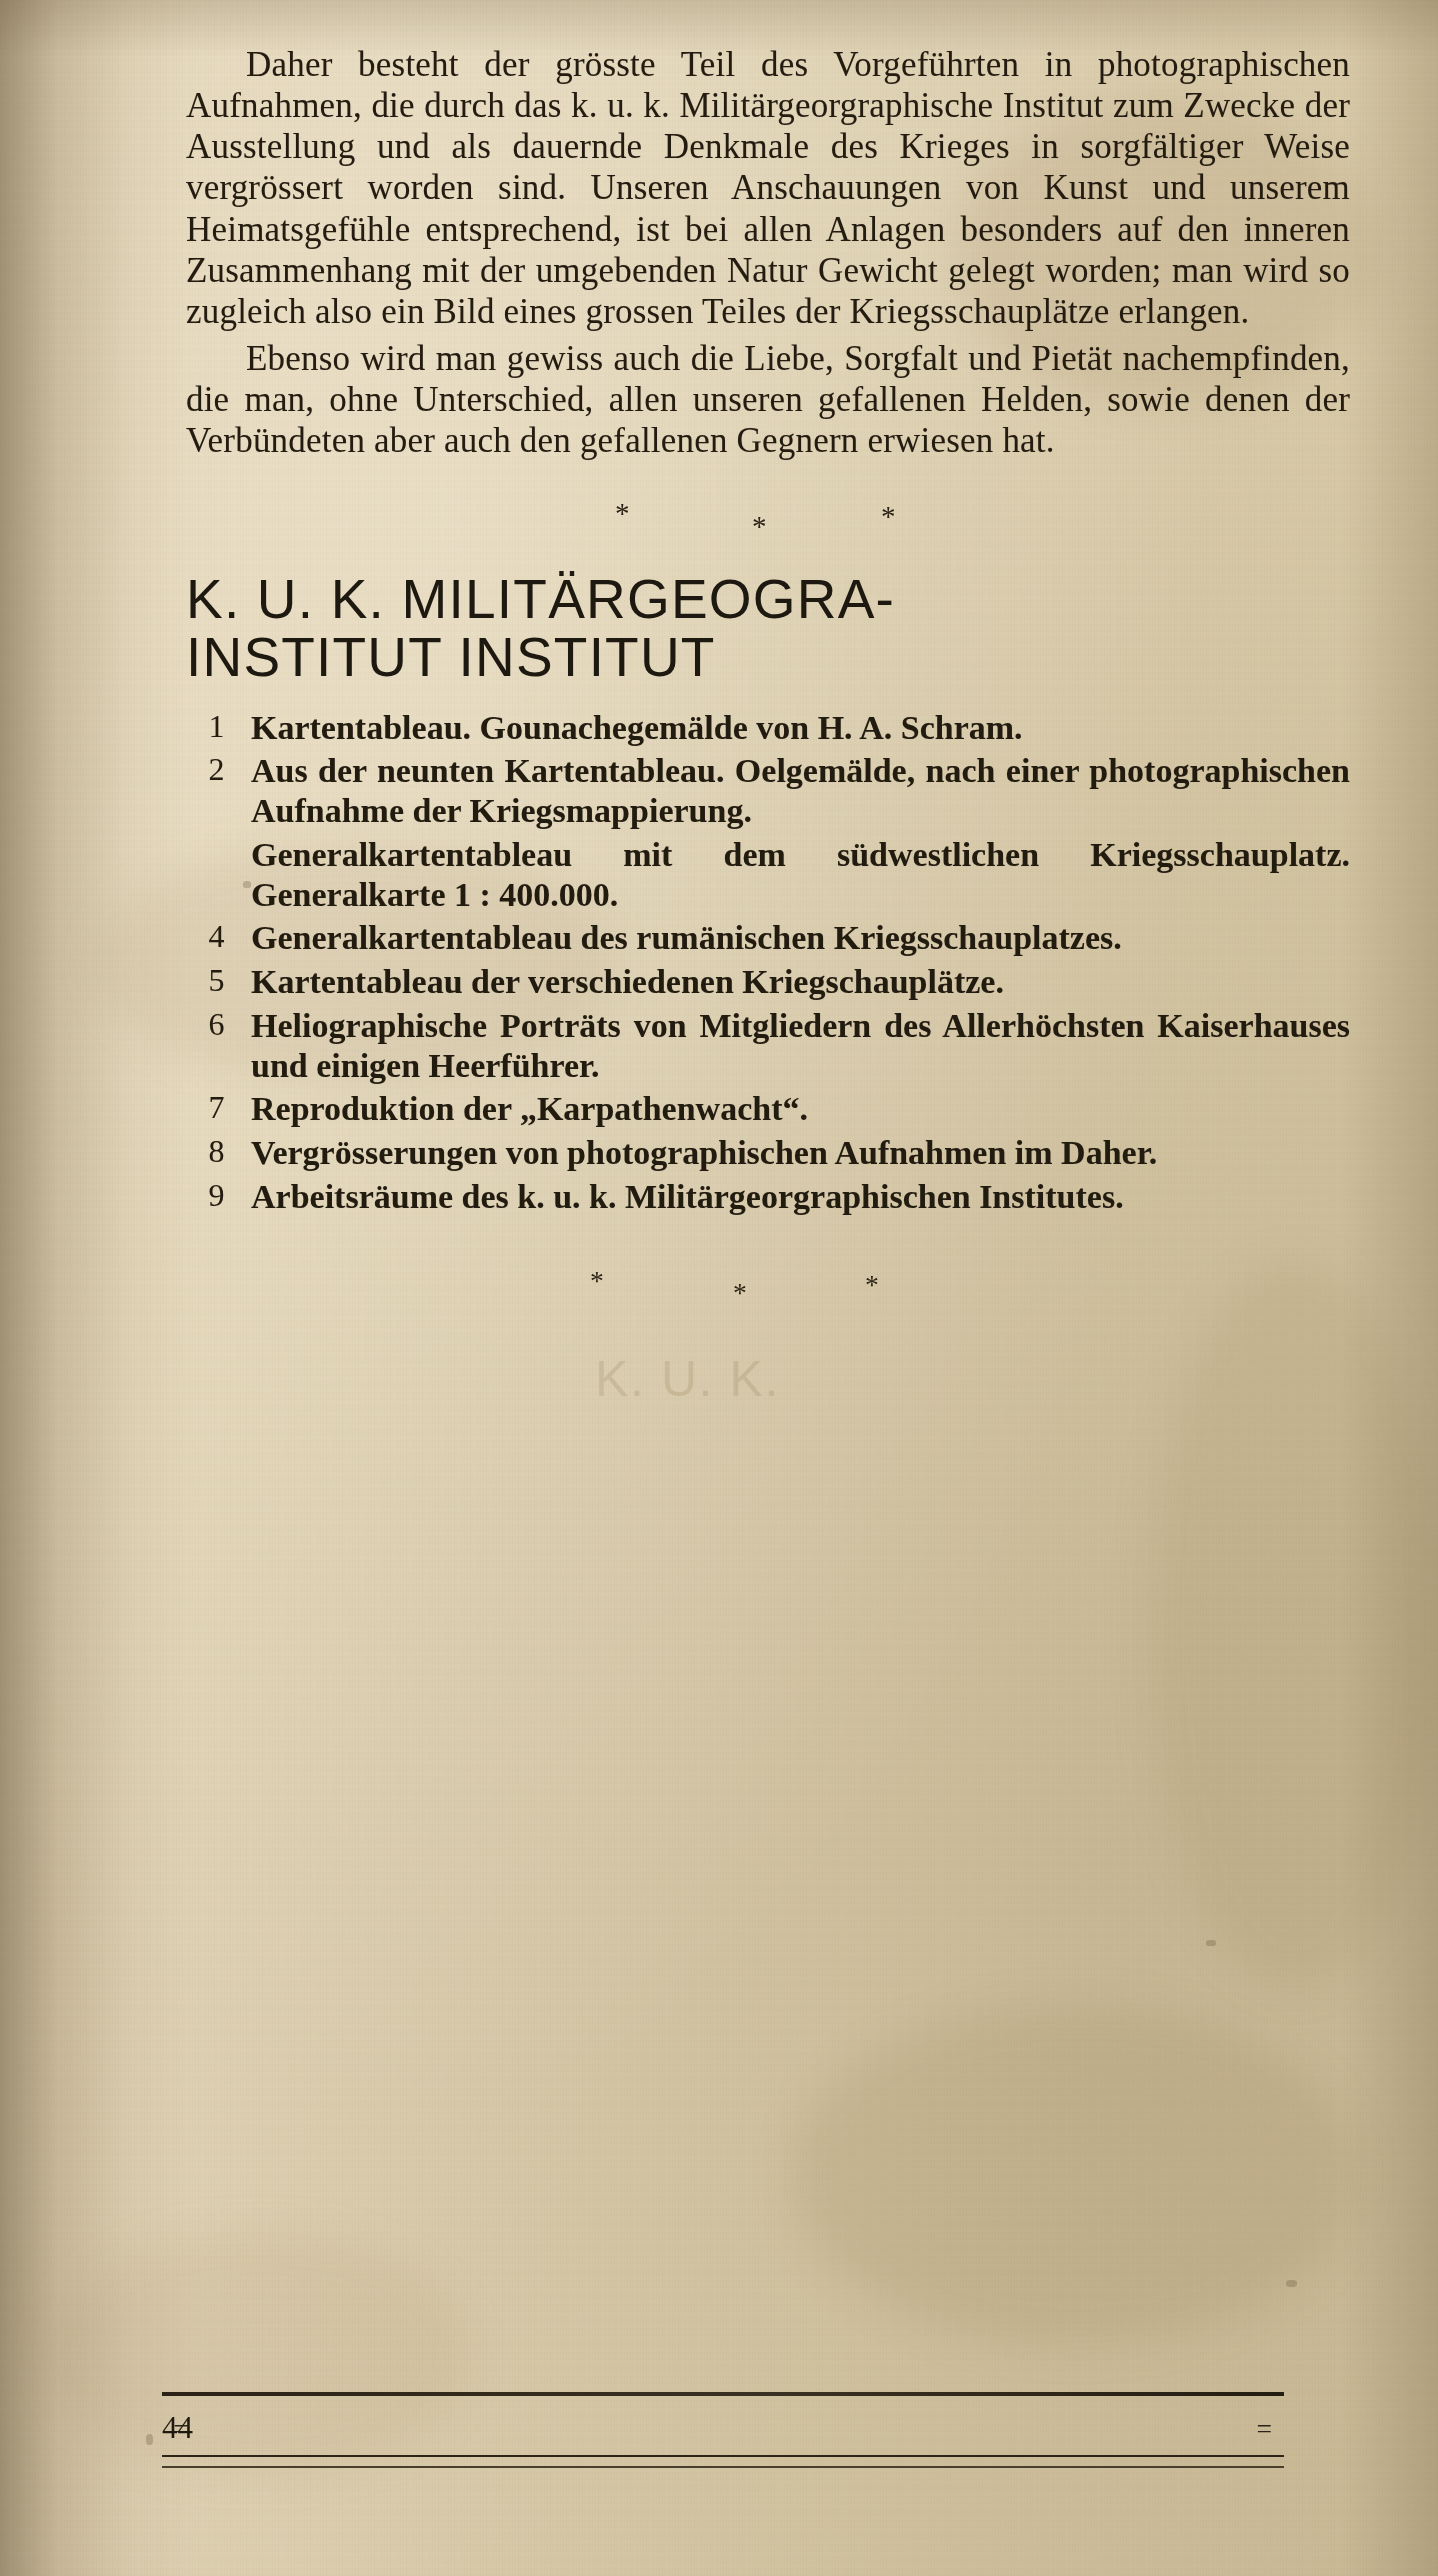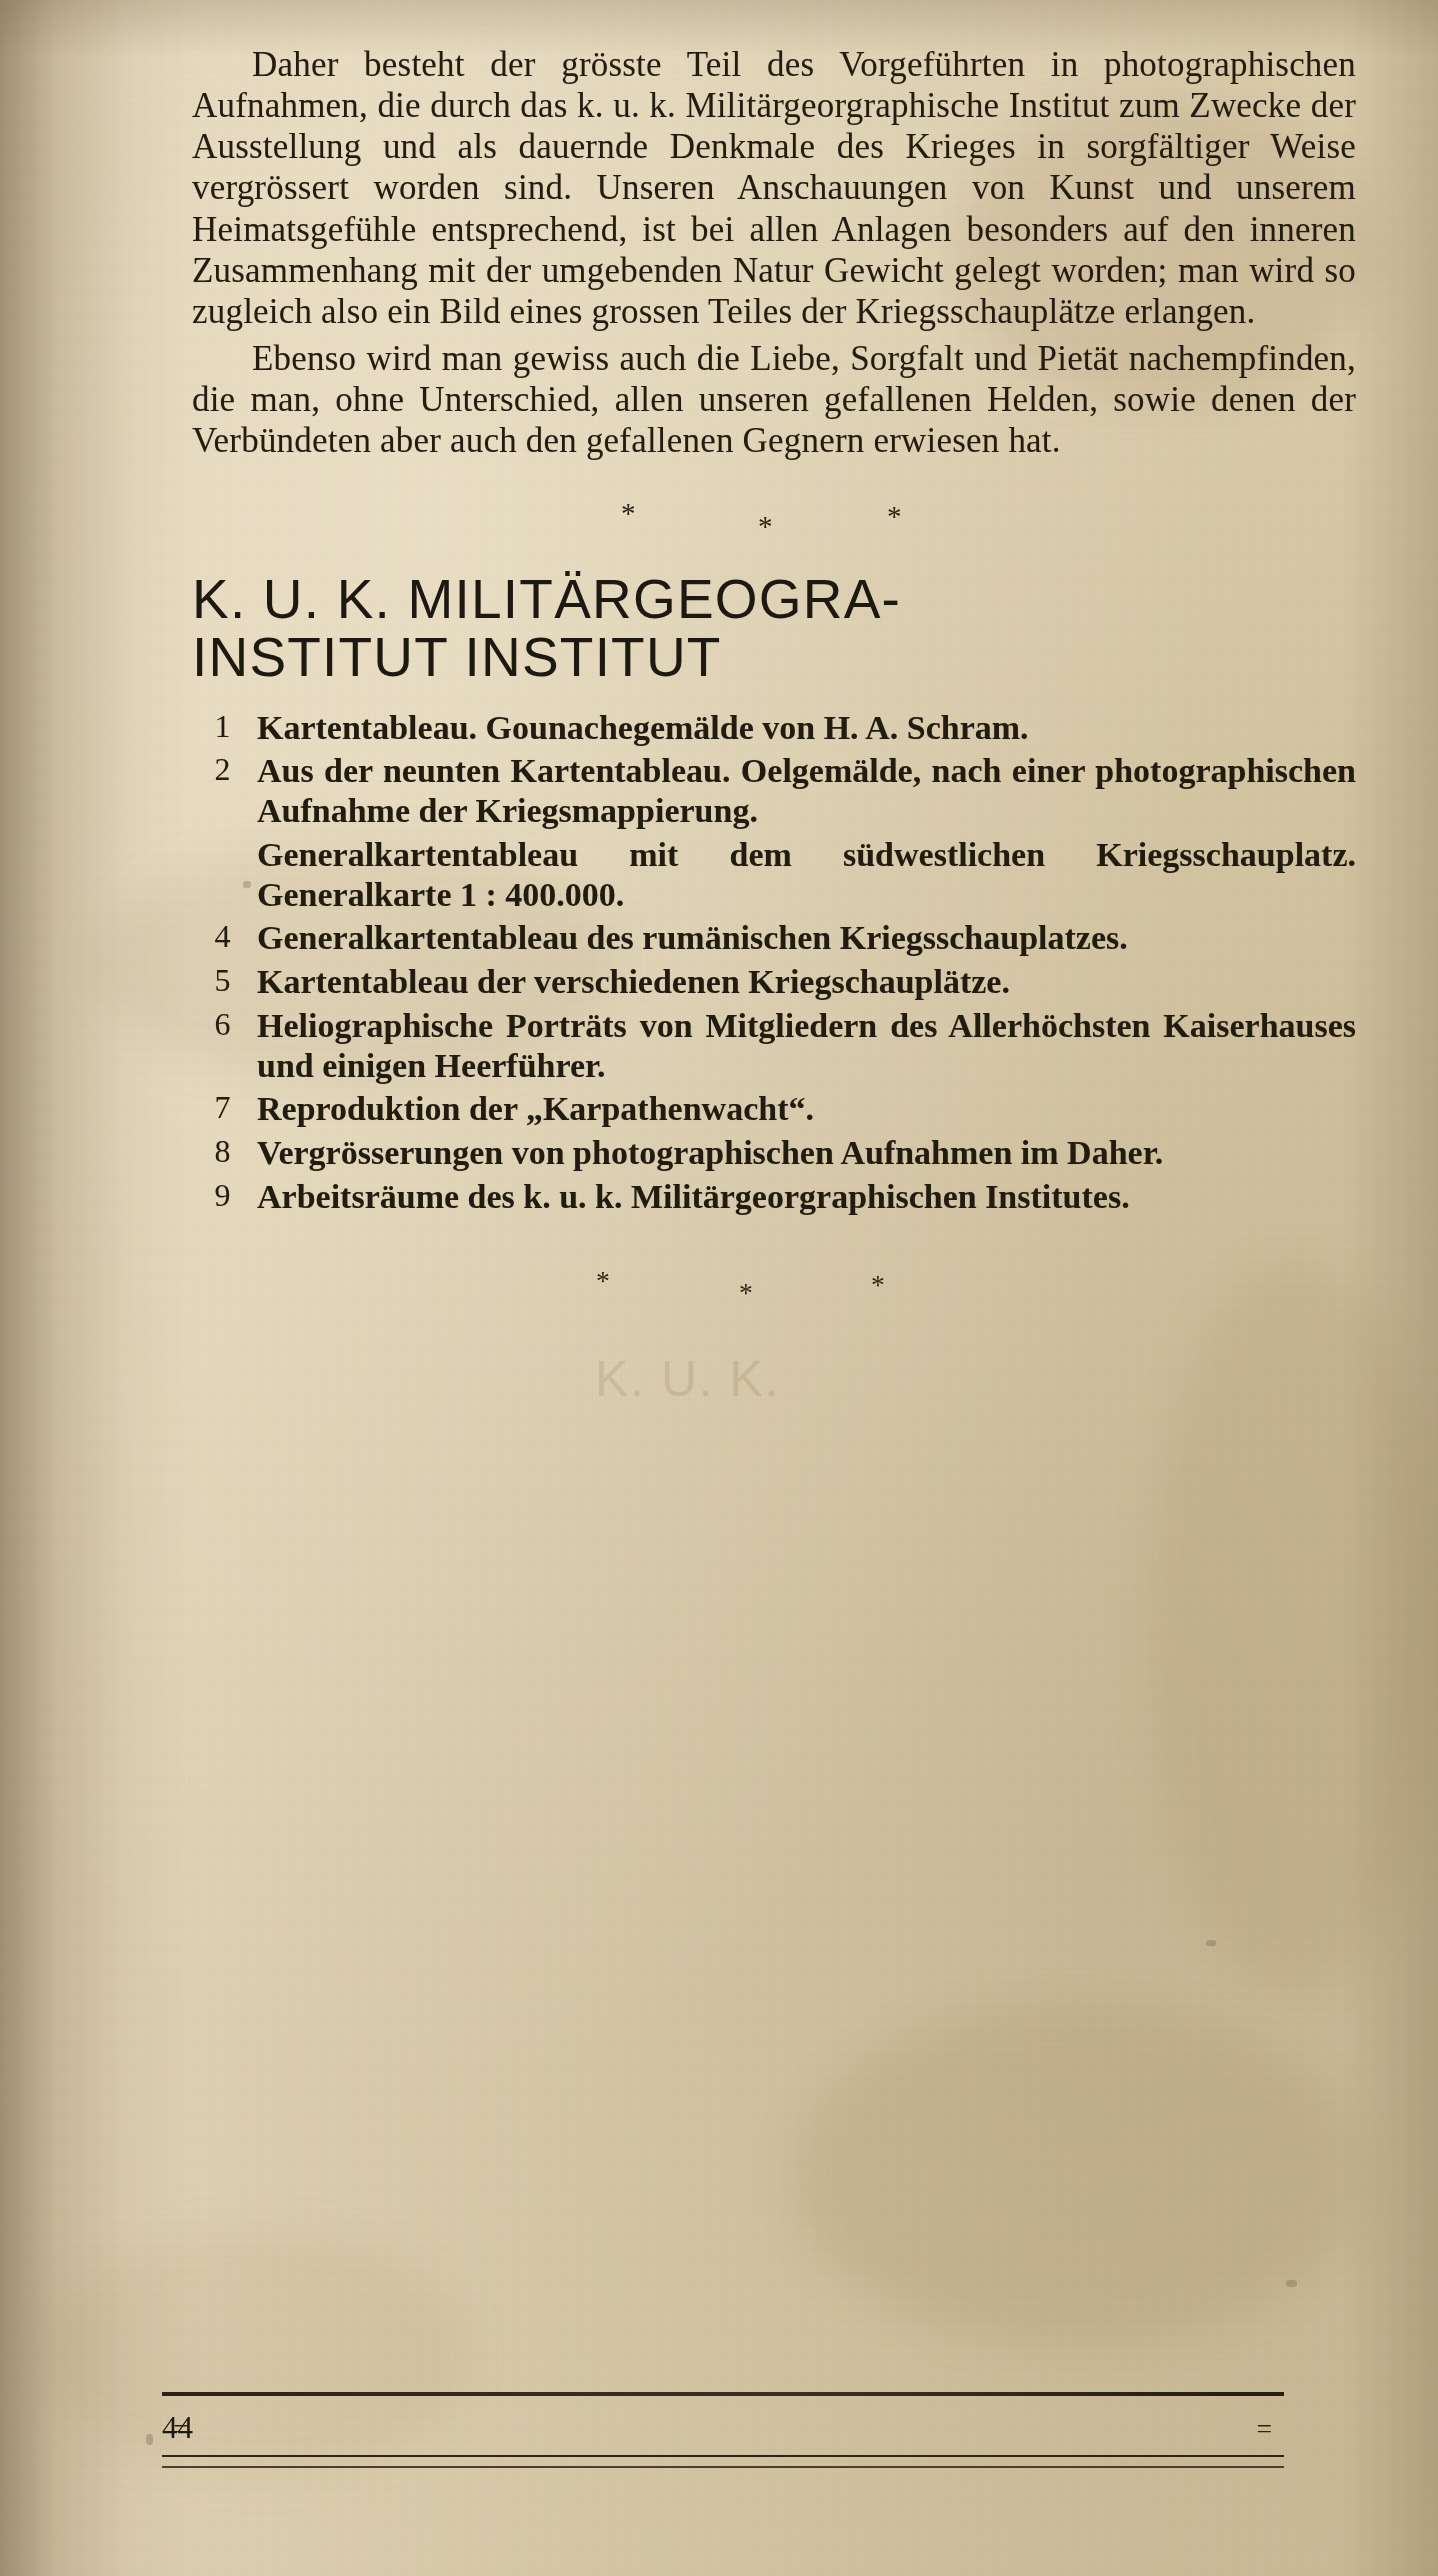--- a/index.html
+++ b/index.html
@@ -68,21 +68,21 @@
     position: absolute;
     left:0; right:0; top: 0;
     height: 57px;
     background: linear-gradient(180deg, rgba(90,70,40,0.20), rgba(0,0,0,0));
     pointer-events: none;
   }
 
   
   .column {
     position: absolute;
-    left: 192px;
+    left: 186px;
     top: 44px;
     width: 1164px;
   }
 
   .para {
     color: #241c10;
     font-size: 35px;
     line-height: 1.175;
     text-align: justify;
     text-justify: inter-word;

